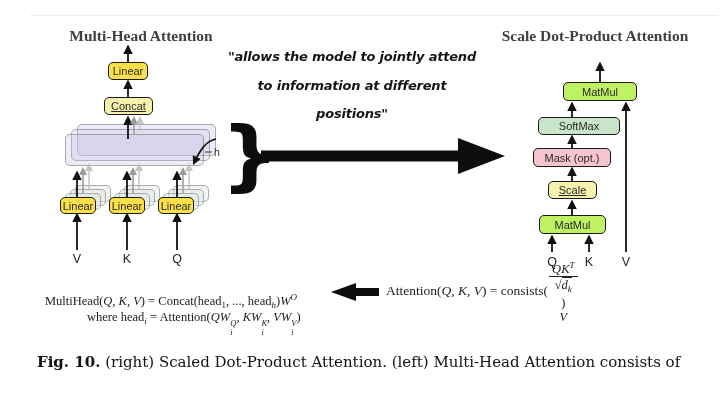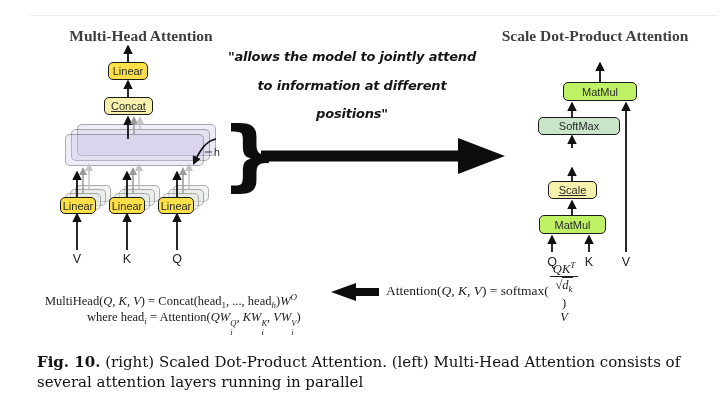--- a/index.html
+++ b/index.html
@@ -116,20 +116,21 @@
     <div>"allows the model to jointly attend</div>
     <div>to information at different</div>
     <div>positions"</div>
   </div>
   <div class="brace">}</div>
 
   <div class="dia-title" style="left:480px; top:27px; width:230px;">Scale Dot-Product Attention</div>
 
   <div class="box purple" style="left:563px; top:82px; width:74px; height:19px;">MatMul</div>
   <div class="box green" style="left:538px; top:117px; width:82px; height:18px;">SoftMax</div>
+  <div class="box pink" style="left:533px; top:148px; width:78px; height:19px;">Mask (opt.)</div>
   <div class="box yellow" style="left:548px; top:181px; width:49px; height:18px;">Scale</div>
   <div class="box purple" style="left:539px; top:215px; width:67px; height:19px;">MatMul</div>
 
   <div class="io-label" style="left:542px; top:255px;">Q</div>
   <div class="io-label" style="left:579px; top:255px;">K</div>
   <div class="io-label" style="left:616px; top:255px;">V</div>
 
   <div class="eq-line math" style="left:45px; top:272px;">
     <span>MultiHead(</span><span class="it">Q, K, V</span><span>) = Concat(head</span><span class="sb" style="font-style:normal">1</span><span>, ..., head</span><span class="sb">h</span><span>)</span><span class="it">W</span><span class="sp">O</span>
   </div>
@@ -142,32 +143,31 @@
         <span>i</span>
       </span><span>, </span><span class="it">VW</span><span class="ss">
         <span>V</span>
         <span>i</span>
       </span><span>)</span>
   </div>
 
   <div class="eq-att math">
     <span>Attention(</span>
       <span class="it">Q, K, V</span>
-      <span>) = softmax(</span>
+      <span>) = consists(</span>
       <span class="frac">
         <span class="num"><span class="it">QK</span><span class="sp">T</span></span>
         <span class="den"><span>√</span><span class="ovl"><span class="it">d</span><span class="sb">k</span></span></span>
         <span>)</span>
         <span class="it">V</span>
   </span>
     </div>
 
   <div class="caption">
     <div><b>Fig. 10.</b><span> (right) Scaled Dot-Product Attention. (left) Multi-Head Attention consists of</span></div>
-    <div>several attention layers running in parallel</div>
   </div>
 
   <svg class="overlay" width="722" height="413" viewBox="0 0 722 413">
     <defs>
       <marker id="ah" viewBox="0 0 10 10" refX="7.5" refY="5" markerWidth="5.5" markerHeight="5.5" orient="auto-start-reverse">
         <path d="M0,0 L10,5 L0,10 z" fill="#111"></path>
       </marker>
       <marker id="ahg" viewBox="0 0 10 10" refX="7.5" refY="5" markerWidth="5.5" markerHeight="5.5" orient="auto-start-reverse">
         <path d="M0,0 L10,5 L0,10 z" fill="#9a9a9a"></path>
       </marker>

